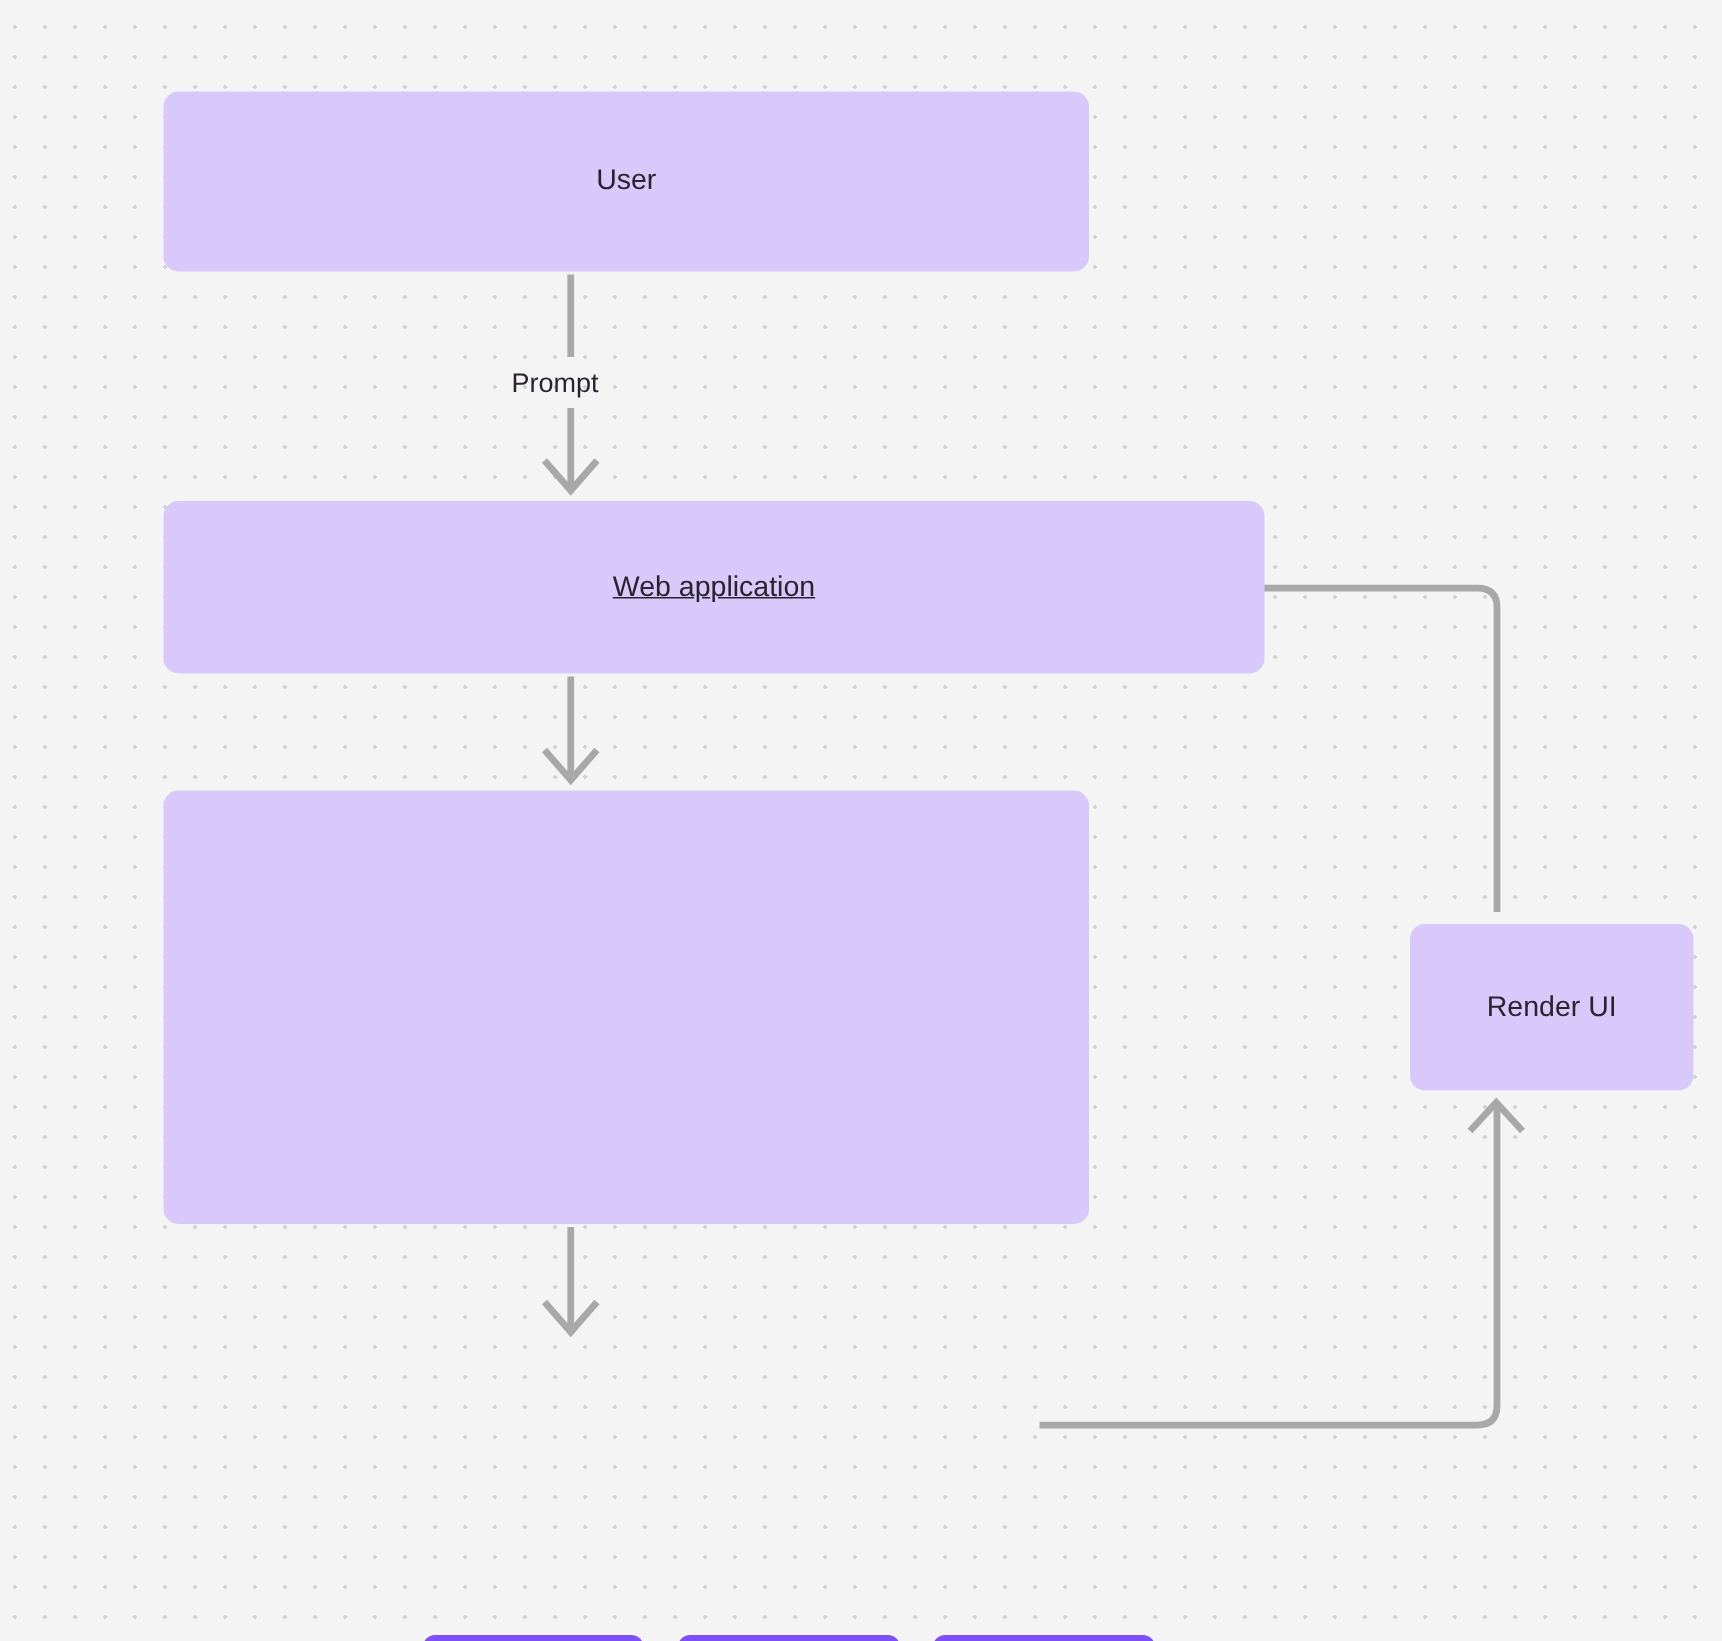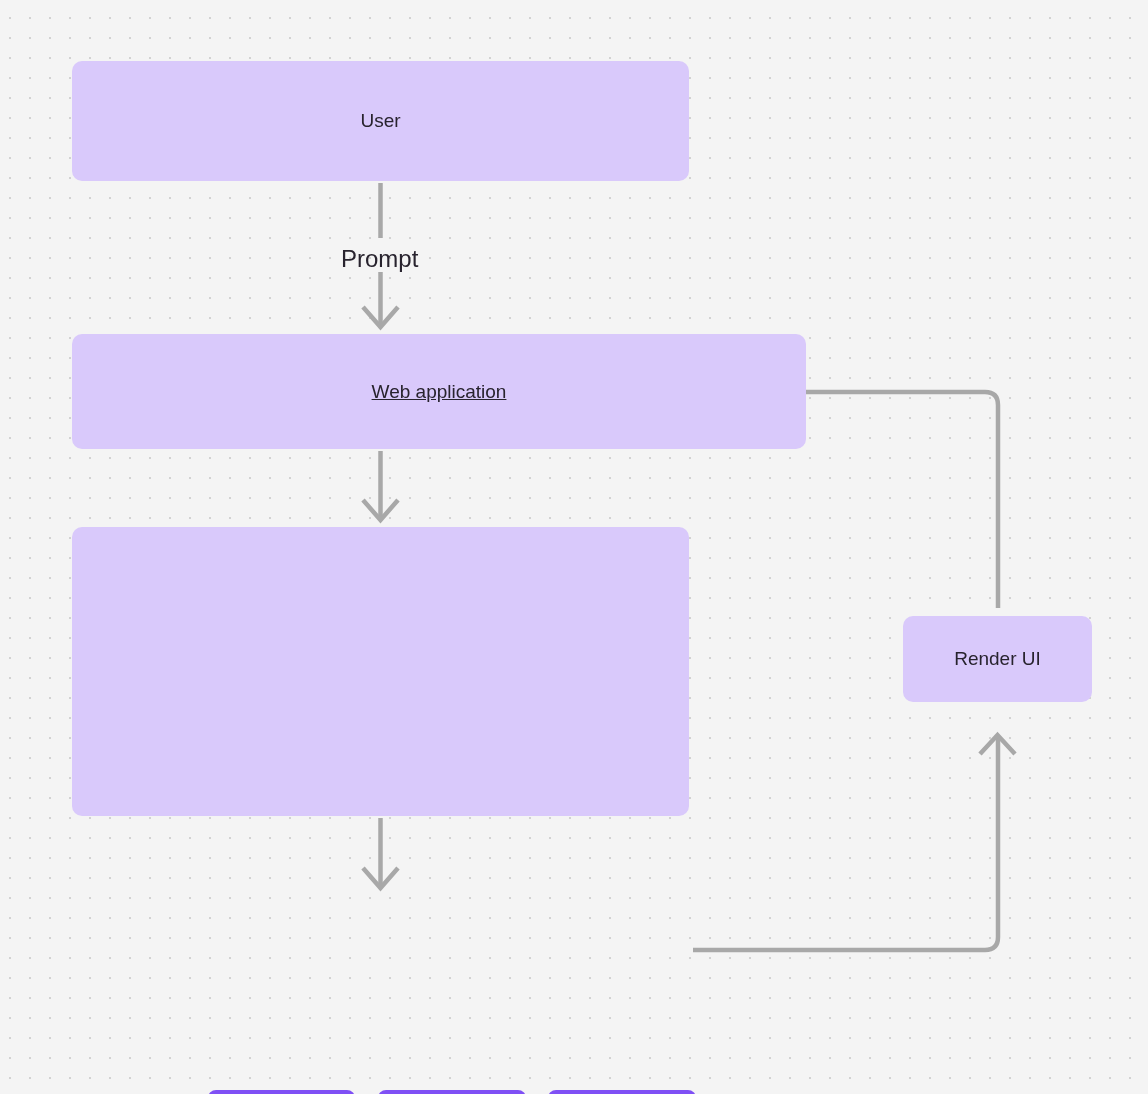--- a/index.html
+++ b/index.html
@@ -24,20 +24,21 @@
     overflow: hidden;
   }
   .node {
     position: absolute;
     box-sizing: border-box;
     border-radius: 10px;
     display: flex;
     align-items: center;
     justify-content: center;
     text-align: center;
+    margin-left: 37px;
   }
   .node-outer {
     background-color: #d9c9fb;
     color: #28232e;
     font-size: 19px;
     line-height: 1.45;
   }
   .node-inner {
     background-color: #7f50f5;
     color: #ffffff;
@@ -53,34 +54,34 @@
     left: 72px;  top: 334px; width: 734px; height: 115px; text-decoration: underline;
   }
   #node-components {
     left: 72px;  top: 527px; width: 617px; height: 289px;
     display: block;
   }
   #node-vite {
     left: 72px;  top: 895px; width: 617px; height: 117px;
   }
   #node-render {
-    left: 903px; top: 616px; width: 189px; height: 86px;
+    left: 903px; top: 616px; width: 189px; height: 111px;
   }
   #inner-html {
     left: 136px; top: 563px; width: 147px; height: 110px;
   }
   #inner-css {
     left: 306px; top: 563px; width: 148px; height: 110px;
   }
   #inner-js {
     left: 476px; top: 563px; width: 148px; height: 110px;
   }
   .edge-label {
     position: absolute;
-    font-size: 24px;
+    font-size: 18px;
     color: #28232e;
     background: transparent;
     white-space: nowrap;
   }
   #label-prompt {
     left: 341px;
     top: 245px;
   }
   svg.edges {
     position: absolute;

